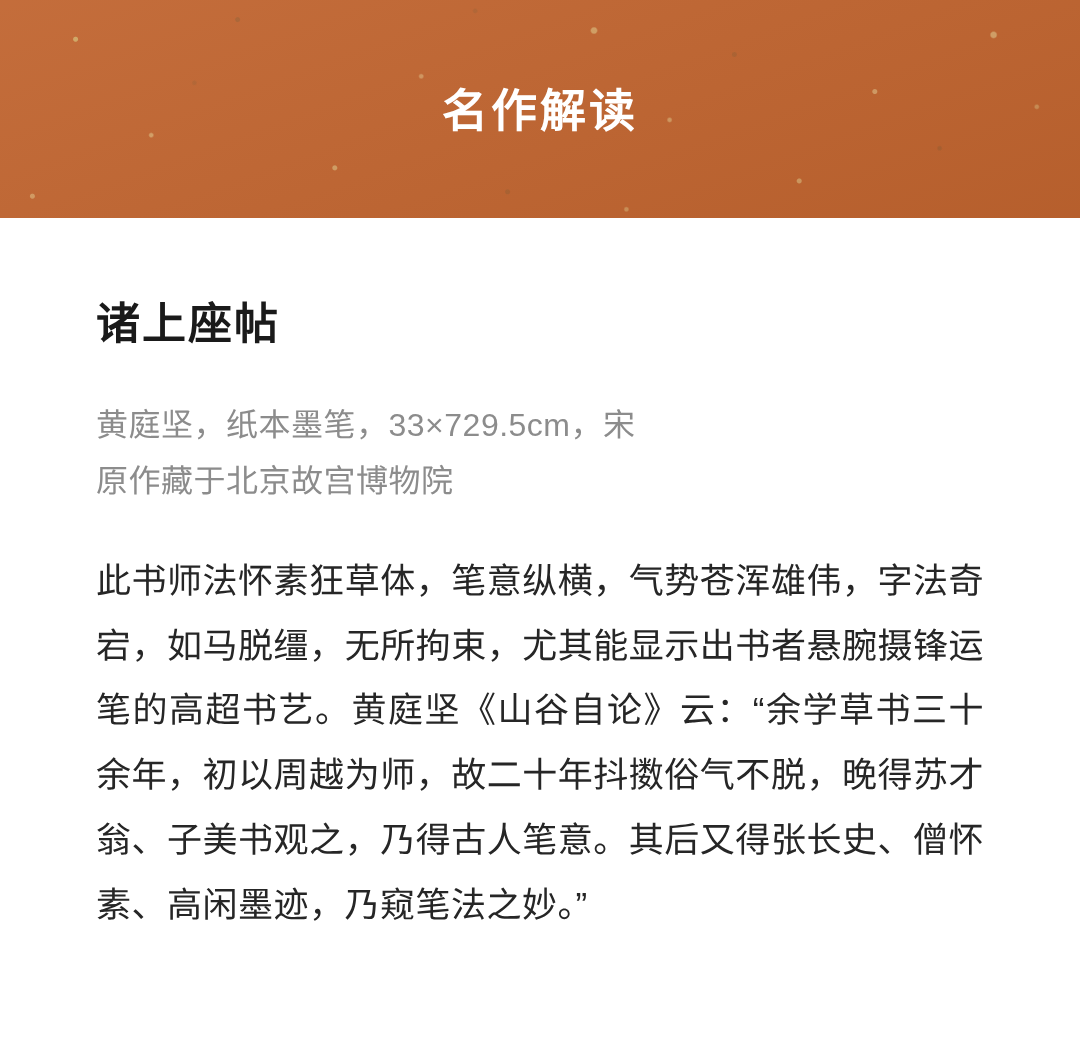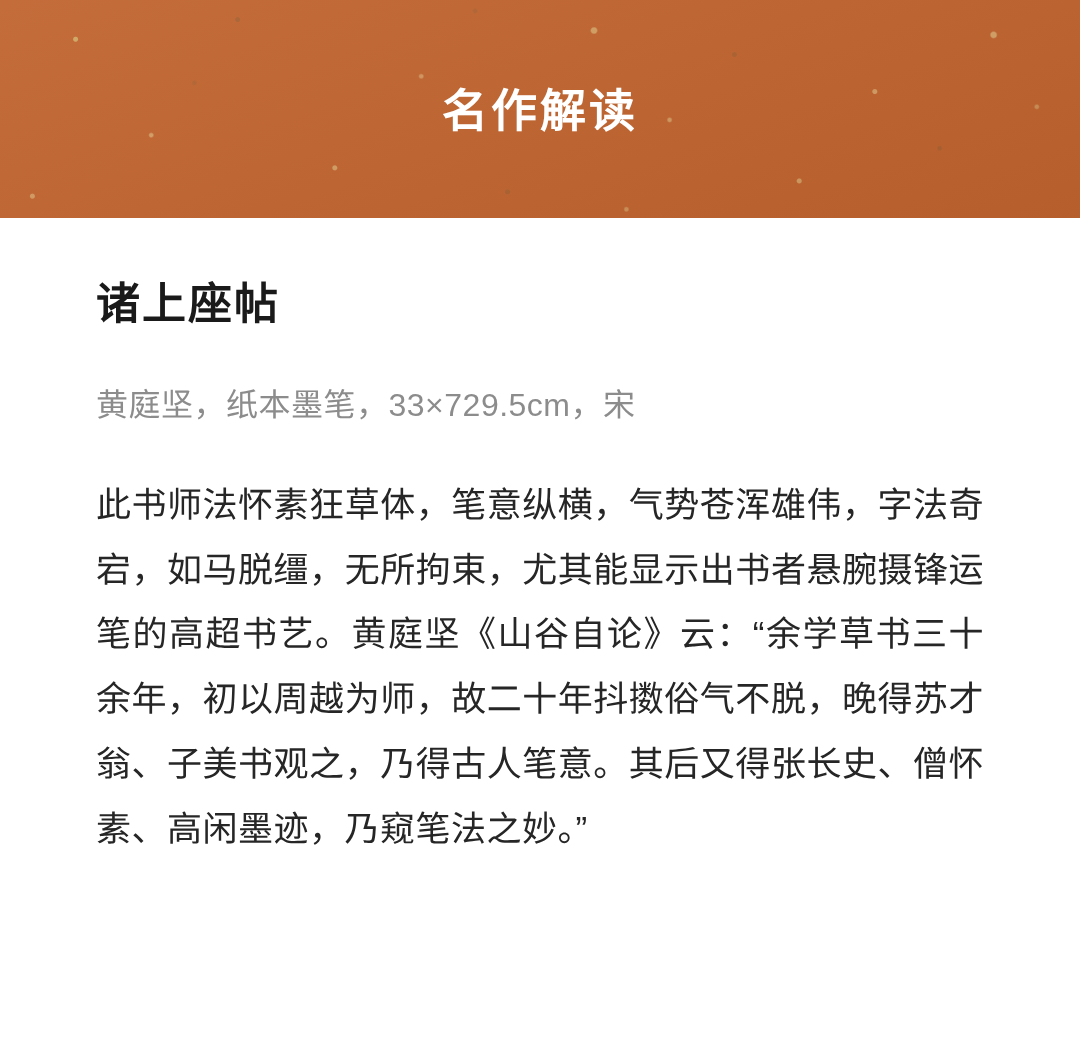--- a/index.html
+++ b/index.html
@@ -71,21 +71,21 @@
     box-sizing: border-box;
   }
 
   
   .article {
     padding: 0 96px;
     box-sizing: border-box;
   }
   .work-title {
     margin: 0;
-    padding-top: 60px;
+    padding-top: 80px;
     font-size: 44px;
     font-weight: 700;
     color: #1a1a1a;
     letter-spacing: 2px;
     line-height: 1.2;
   }
   .meta {
     margin-top: 46px;
     color: #8c8c8c;
     font-size: 32px;
@@ -111,16 +111,17 @@
   <div class="texture"></div>
   <div class="shade"></div>
   <div class="banner-title">名作解读</div>
 </div>
 
 <div class="article">
   <h1 class="work-title">诸上座帖</h1>
 
   <div class="meta">
     <div>黄庭坚，纸本墨笔，33×729.5cm，宋</div>
+    <div>原作藏于北京故宫博物院</div>
   </div>
 
   <p class="body-text">此书师法怀素狂草体，笔意纵横，气势苍浑雄伟，字法奇宕，如马脱缰，无所拘束，尤其能显示出书者悬腕摄锋运笔的高超书艺。黄庭坚《山谷自论》云：“余学草书三十余年，初以周越为师，故二十年抖擞俗气不脱，晚得苏才翁、子美书观之，乃得古人笔意。其后又得张长史、僧怀素、高闲墨迹，乃窥笔法之妙。”</p>
 </div>
 
 </body></html>

